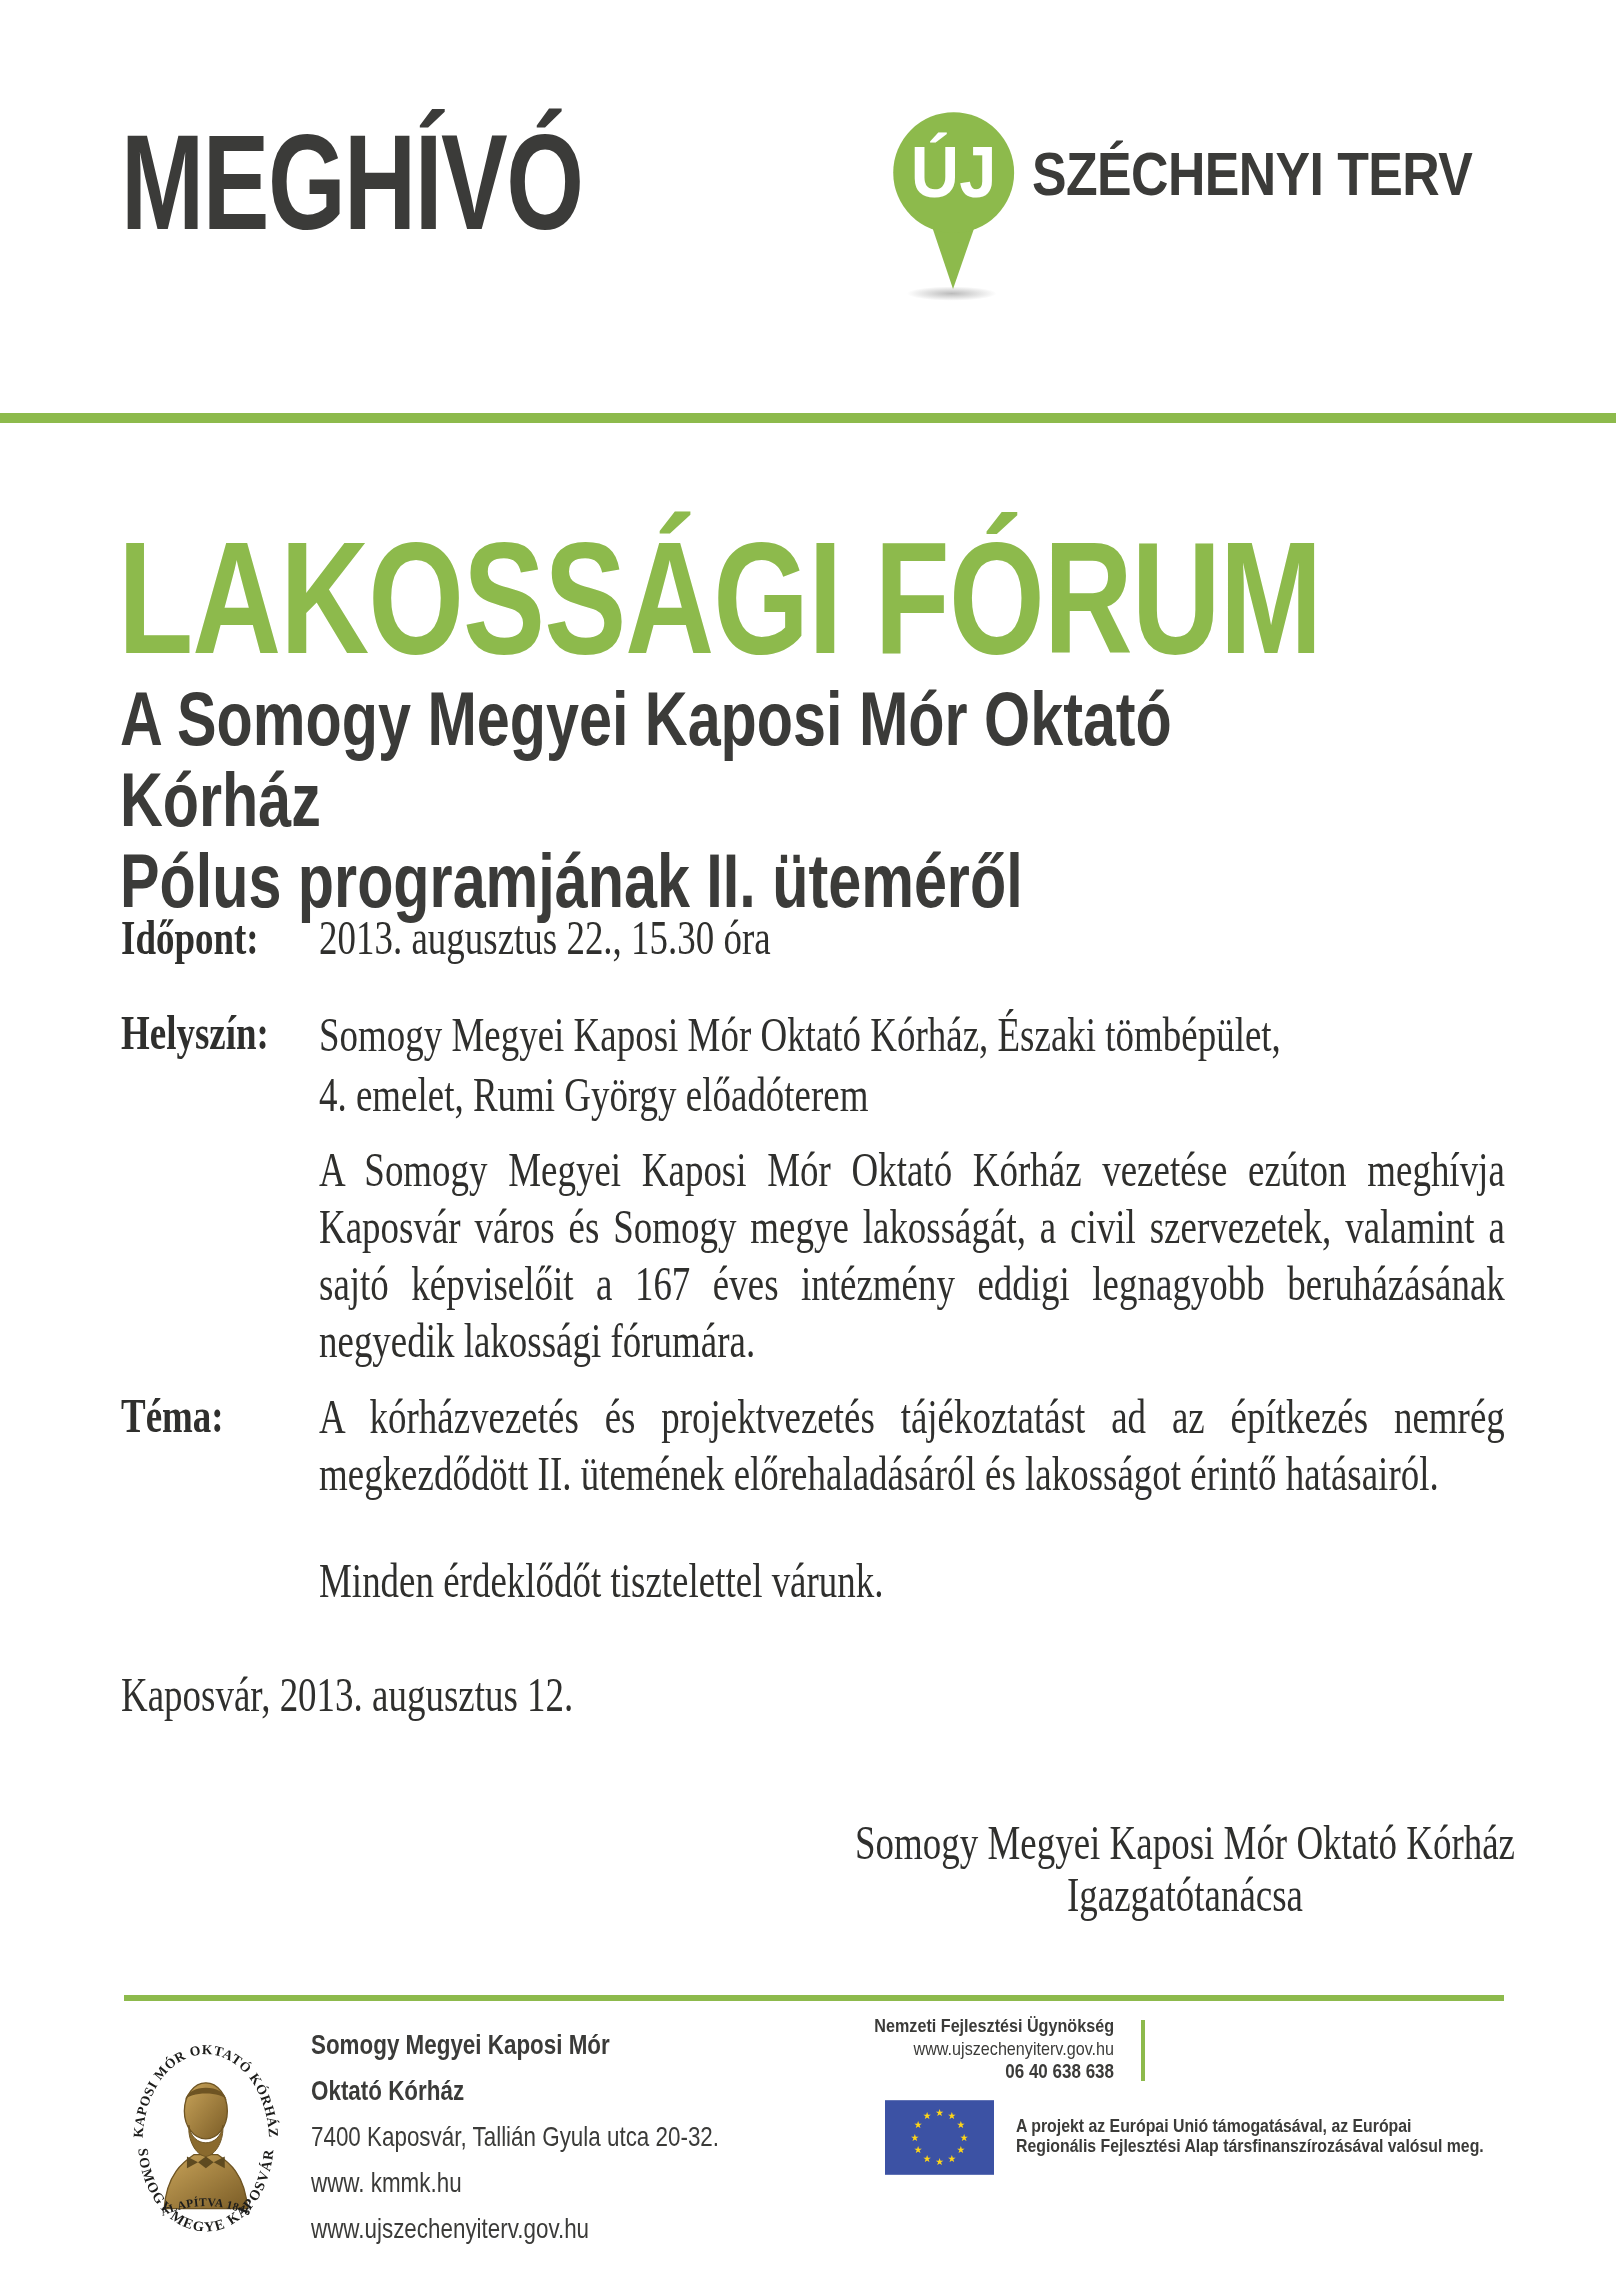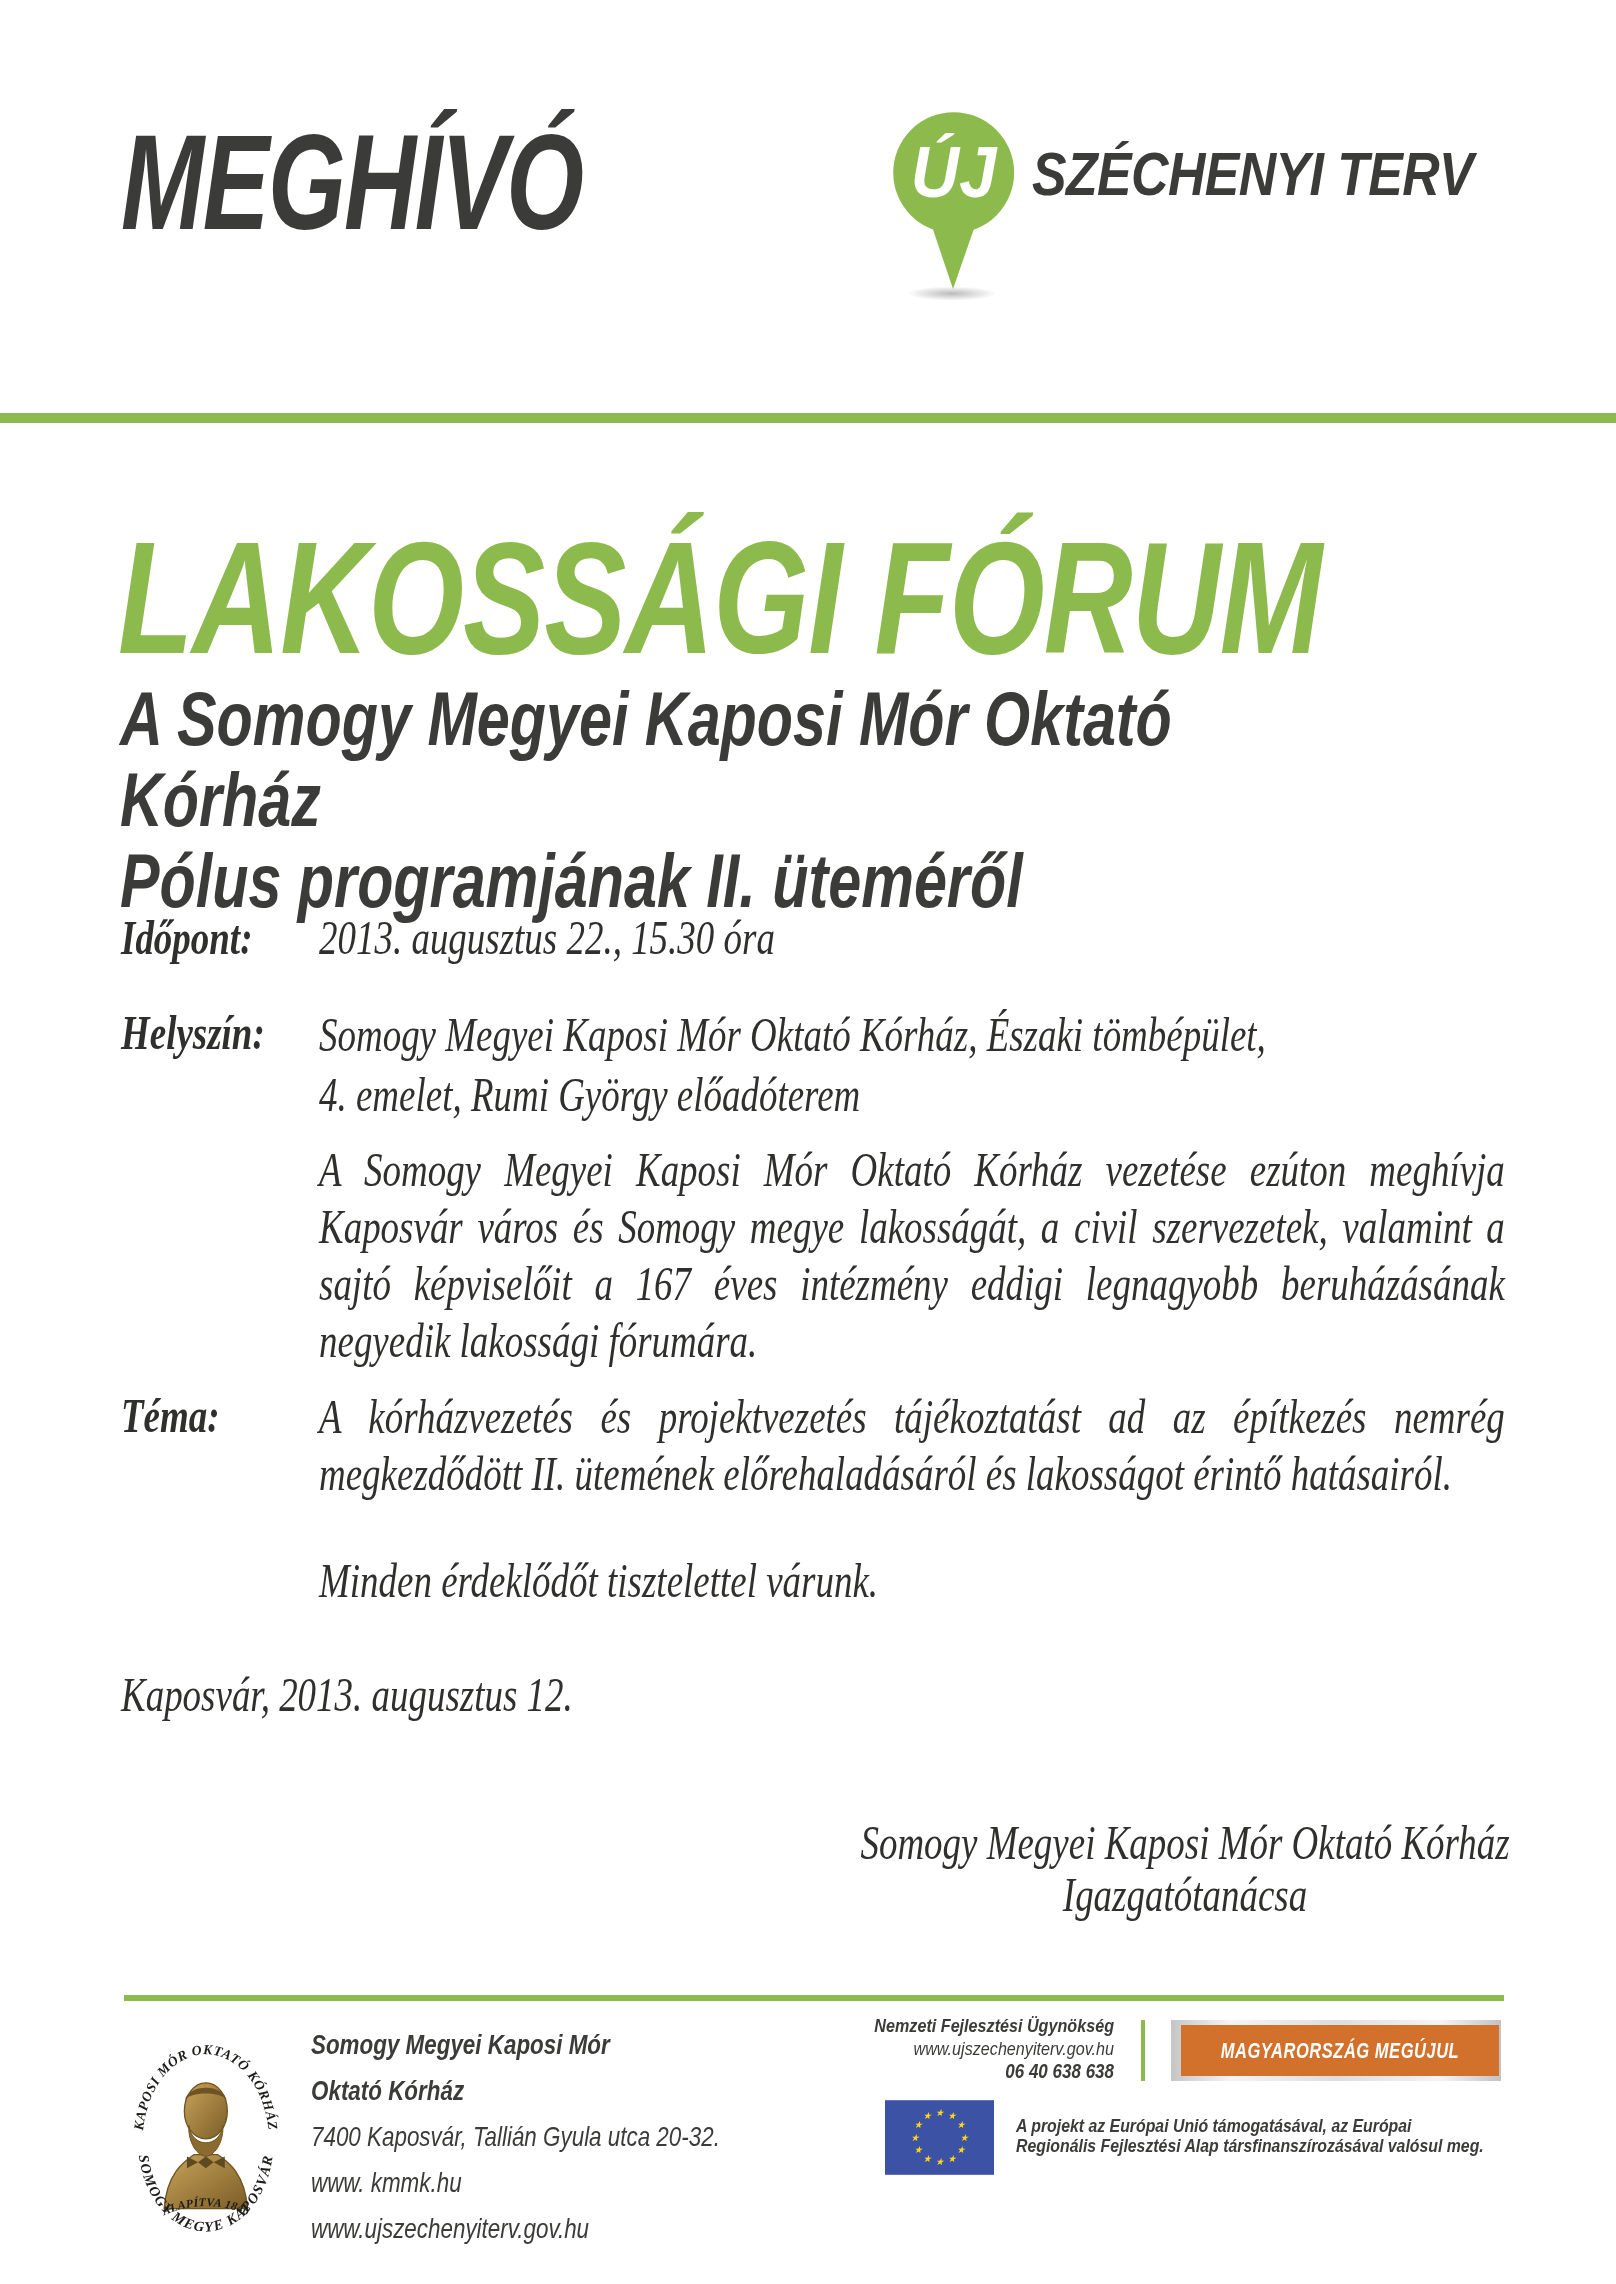--- a/index.html
+++ b/index.html
@@ -12,21 +12,21 @@
     --flag-green:#2c7d56;
     --eu-blue:#3c52a4;
     --eu-star:#ffd617;
     --bronze-light:#c9a45a;
     --bronze-dark:#7a5c26;
   }
   html,body{margin:0;padding:0;background:#e9e9e9;}
   .page{
     position:relative; width:1616px; height:2284px; background:#ffffff;
     margin:0 auto; overflow:hidden;
-    font-family:"Liberation Sans", sans-serif; color:var(--dark);font-style:italic;
+    font-family:"Liberation Sans", sans-serif; color:var(--dark);
   }
   .abs{position:absolute;}
   .nowrap{white-space:nowrap;}
   .prelines{white-space:pre-line;}
 
   
   .doc-title{
     left:121px; top:115px; font-size:135px; font-weight:700; line-height:1;
     letter-spacing:-2px; color:var(--dark);
     transform:scaleX(.74); transform-origin:0 0;
@@ -198,30 +198,20 @@
   </div>
 
   <div class="abs nfu">
     <div class="n1 nowrap">Nemzeti Fejlesztési Ügynökség</div>
     <div class="nowrap">www.ujszechenyiterv.gov.hu</div>
     <div class="phone nowrap">06 40 638 638</div>
   </div>
 
   <div class="abs nfu-divider"></div>
 
-  <div class="abs badge">
-    <div class="badge-flag">
-      <div class="s s-red"></div>
-      <div class="s s-white"></div>
-      <div class="s s-green"></div>
-    </div>
-    <div class="badge-orange">
-      <span>MAGYARORSZÁG MEGÚJUL</span>
-    </div>
-  </div>
 
   <svg class="abs eu-flag" viewBox="0 0 168 115">
     <rect x="0" y="0" width="168" height="115" style="fill:var(--eu-blue)"></rect>
     <g font-size="15" text-anchor="middle" style="fill:var(--eu-star)">
       <text x="84" y="19" dy=".35em">★</text>
       <text x="103" y="24.1" dy=".35em">★</text>
       <text x="116.9" y="38" dy=".35em">★</text>
       <text x="122" y="57" dy=".35em">★</text>
       <text x="116.9" y="76" dy=".35em">★</text>
       <text x="103" y="89.9" dy=".35em">★</text>

